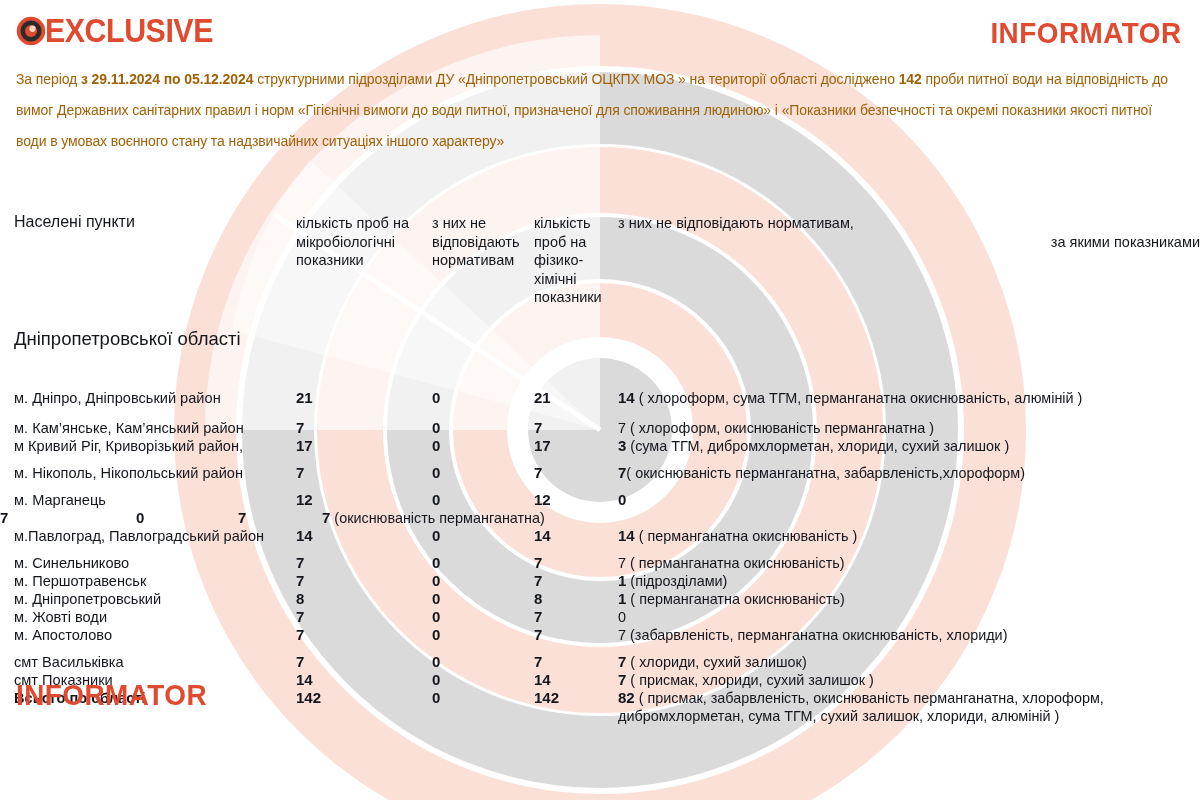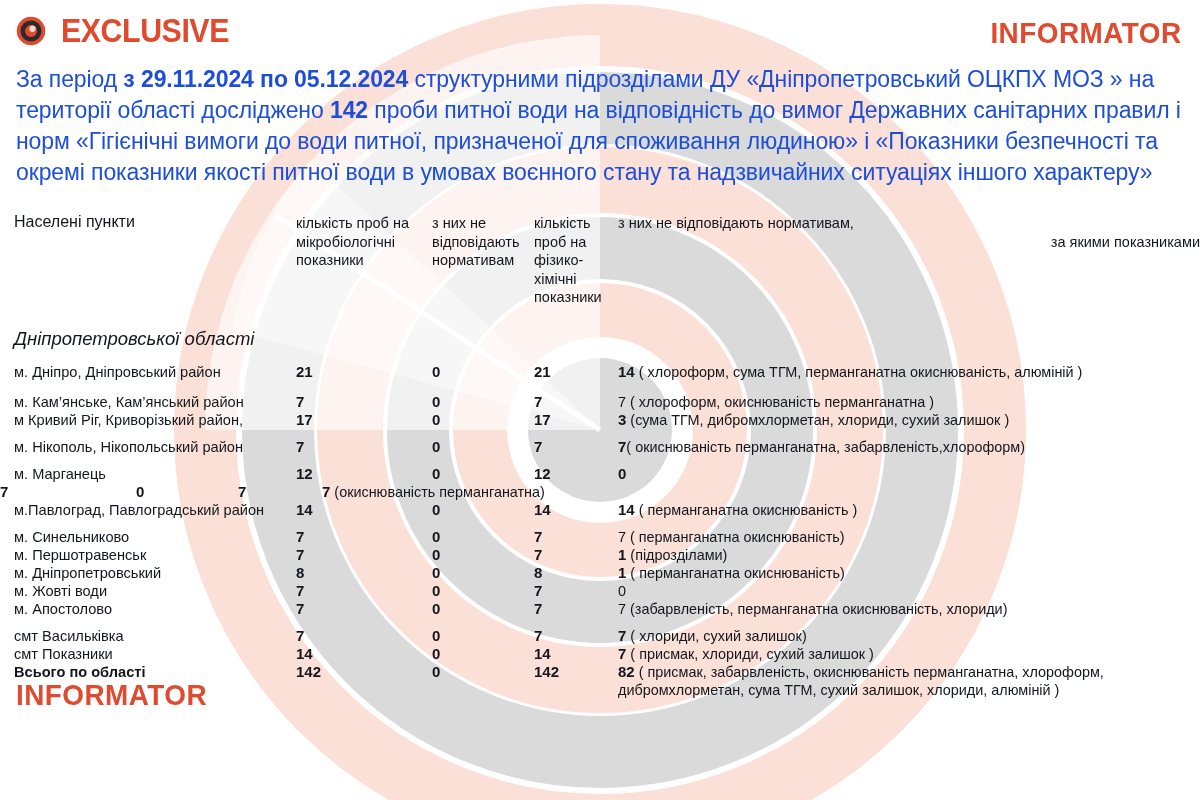--- a/index.html
+++ b/index.html
@@ -19,21 +19,21 @@
     position:relative;z-index:2;
     width:1200px;height:800px;
   }
 
   
   .header{
     position:absolute;left:0;top:0;width:1200px;height:62px;
   }
   .exclusive-logo{
     position:absolute;left:16px;top:16px;
-    display:flex;align-items:center;gap:16px;
+    display:flex;align-items:center;gap:0px;
   }
   .eye-icon{
     width:30px;height:30px;display:block;flex:0 0 auto;
     margin-right:-1px;
   }
   .exclusive-word{
     font-family:"Liberation Sans","DejaVu Sans",sans-serif;
     font-size:33px;font-weight:bold;letter-spacing:-0.5px;
     color:#E04A2F;line-height:30px;
     transform:scaleX(0.92);transform-origin:left center;
@@ -41,21 +41,21 @@
   .informator-top{
     position:absolute;right:18px;top:18px;
     font-size:30px;font-weight:bold;color:#E04A2F;
     letter-spacing:0.5px;line-height:30px;
     transform:scaleX(0.93);transform-origin:right center;
   }
 
   
   .intro{
     position:absolute;left:16px;top:64px;width:1168px;
-    font-size:23px;line-height:31px;color:#1d4ed8;
+    font-size:14px;line-height:31px;color:#a16207;
     letter-spacing:-0.1px;
   }
   .intro b{font-weight:bold;}
 
   
   .table-wrap{
     position:absolute;left:0px;top:212px;width:1200px;
   }
   .row{
     display:flex;align-items:flex-start;
@@ -65,27 +65,27 @@
   .c-micro  {width:136px;flex:0 0 136px;}
   .c-micro-f{width:102px;flex:0 0 102px;}
   .c-phys   {width:84px;flex:0 0 84px;}
   .c-note   {flex:1 1 auto;}
 
   
   .thead{font-size:14.5px;line-height:18.5px;color:#13161c;}
   .thead .c-name{font-size:16px;line-height:20px;}
   .thead .c-micro,.thead .c-micro-f,.thead .c-phys,.thead .c-note{padding-top:2px;}
   .hdr-region{
-    font-size:18.5px;line-height:24px;margin-top:20px;padding-left:14px;font-style:italic;
+    font-size:18.5px;line-height:24px;margin-top:20px;padding-left:14px;
   }
   .hdr-note-l1{display:block;}
   .hdr-note-l2{display:block;text-align:right;padding-left:152px;}
 
   
-  .tbody{margin-top:12px;}
+  .tbody{margin-top:38px;}
   .row.data{font-size:14.6px;line-height:18px;}
   .row.data .c-name{font-size:14.6px;line-height:18px;}
   .num{font-weight:bold;font-size:15px;line-height:18px;}
   .note{font-size:14.4px;line-height:18px;}
   .note b{font-weight:bold;font-size:15px;}
   .gap-sm{height:9px;}
   .gap-md{height:12px;}
   .bold-name{font-weight:bold;}
 
   .informator-bottom{

